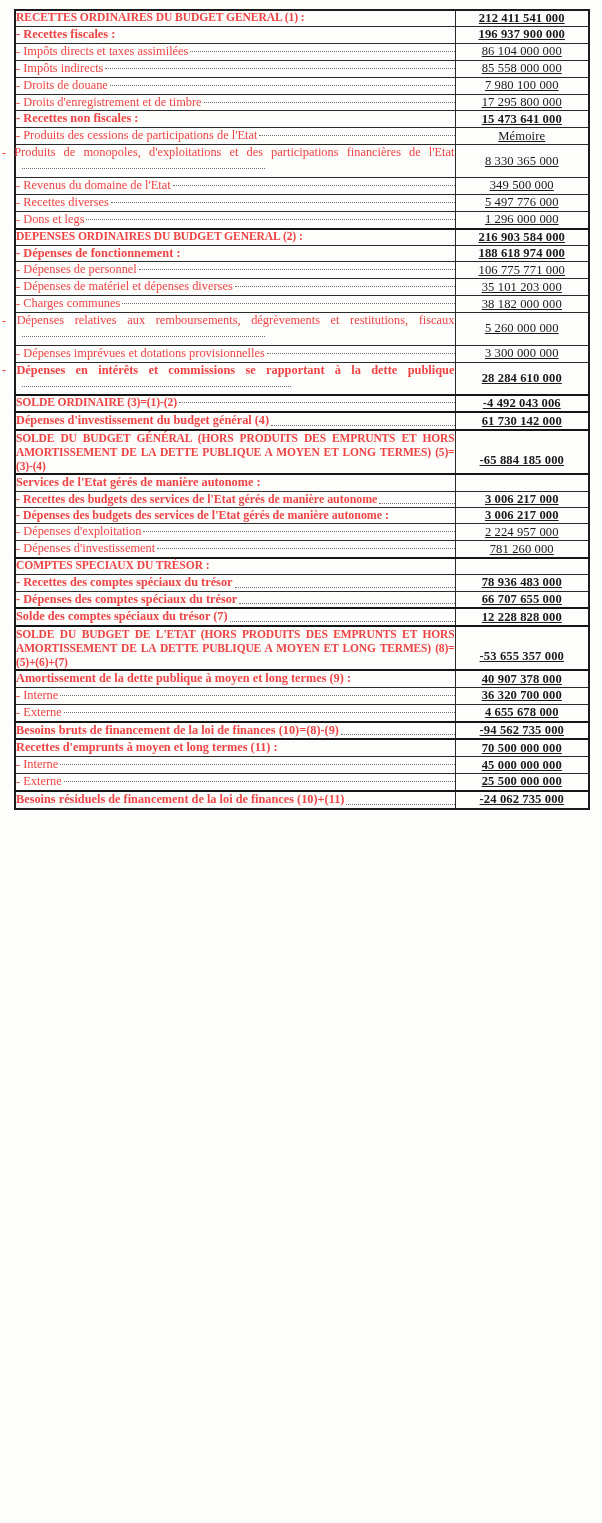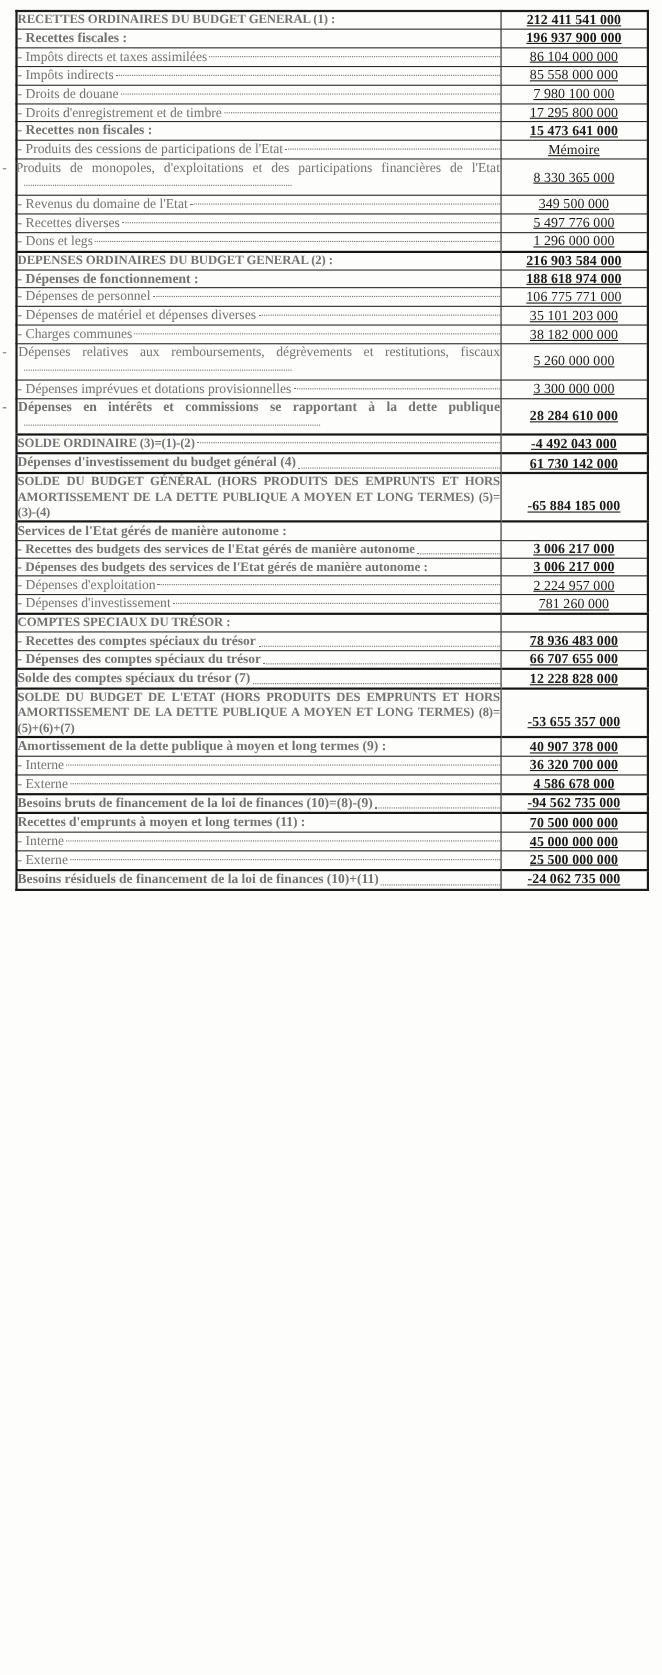--- a/index.html
+++ b/index.html
@@ -46,21 +46,21 @@
   
   tr.block-start > td {
     border-top: 2.4px solid #151515;
   }
 
   
   .lbl {
     padding: 2px 7px 2px 9px;
     font-size: 12.4px;
     line-height: 1.28;
-    color: #737373;
+    color: #ef4444;
   }
   .lbl .txt { position: relative; }
 
   
   .leader .txt::after {
     content: "";
     display: inline-block;
     width: 0;
   }
   .leader {
@@ -314,21 +314,21 @@
           </td>
           <td class="val strong">28 284 610 000</td>
         </tr>
         <tr class="block-start">
           <td class="lbl lvl0">
             <div class="leader caps">
               <span class="txt">SOLDE ORDINAIRE (3)=(1)-(2)</span>
               <span class="dots"></span>
             </div>
           </td>
-          <td class="val strong">-4 492 043 000</td>
+          <td class="val strong">-4 492 043 006</td>
         </tr>
         <tr class="block-start">
           <td class="lbl lvl0">
             <div class="leader hdr">
               <span class="txt">Dépenses d'investissement du budget général (4)</span>
               <span class="dots"></span>
             </div>
           </td>
           <td class="val strong">61 730 142 000</td>
         </tr>
@@ -443,21 +443,21 @@
           </td>
           <td class="val strong">36 320 700 000</td>
         </tr>
         <tr>
           <td class="lbl lvl1">
             <div class="leader">
               <span class="txt">- Externe</span>
               <span class="dots"></span>
             </div>
           </td>
-          <td class="val strong">4 586 678 000</td>
+          <td class="val strong">4 655 678 000</td>
         </tr>
         <tr class="block-start">
           <td class="lbl lvl0">
             <div class="leader hdr">
               <span class="txt">Besoins bruts de financement de la loi de finances (10)=(8)-(9)</span>
               <span class="dots"></span>
             </div>
           </td>
           <td class="val strong">-94 562 735 000</td>
         </tr>

